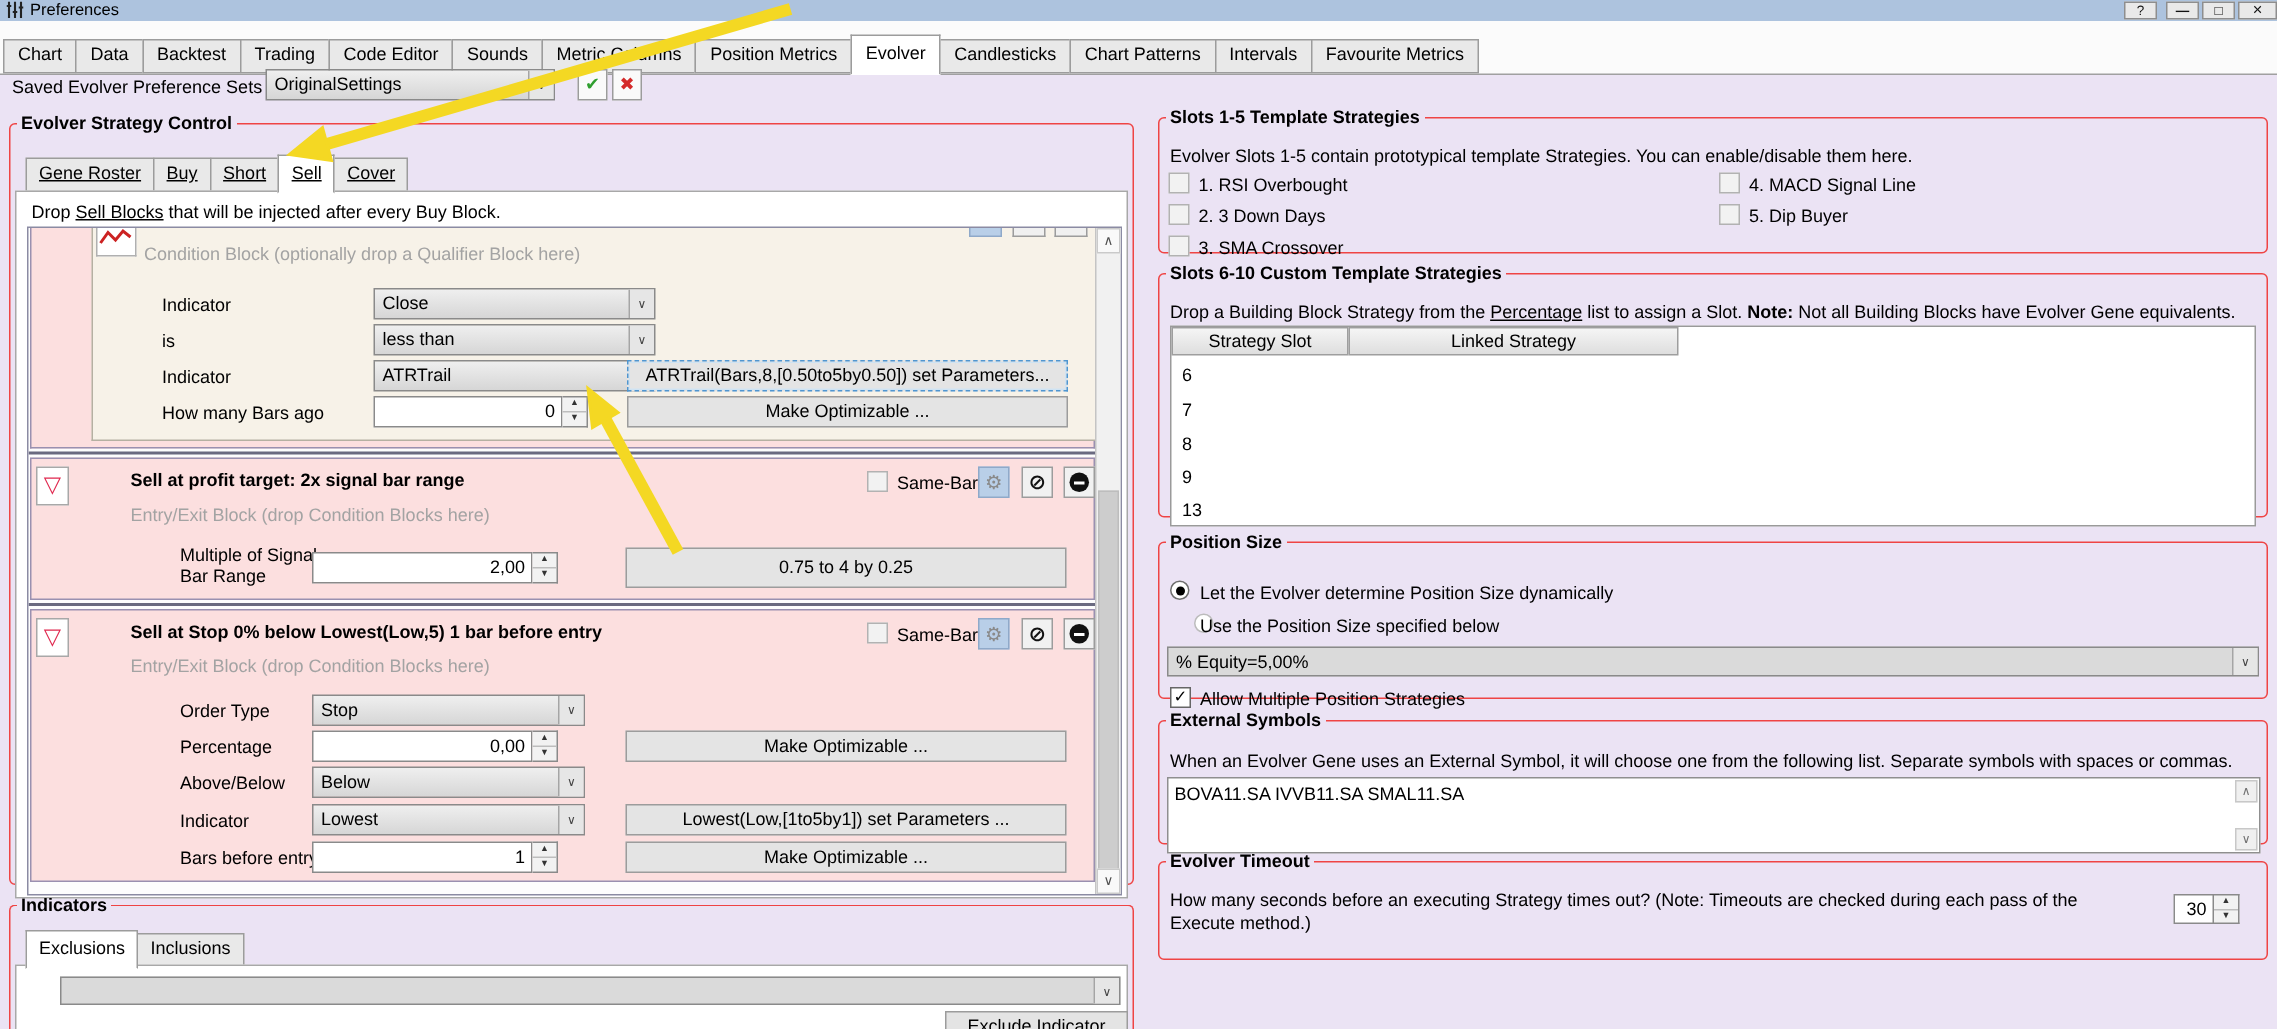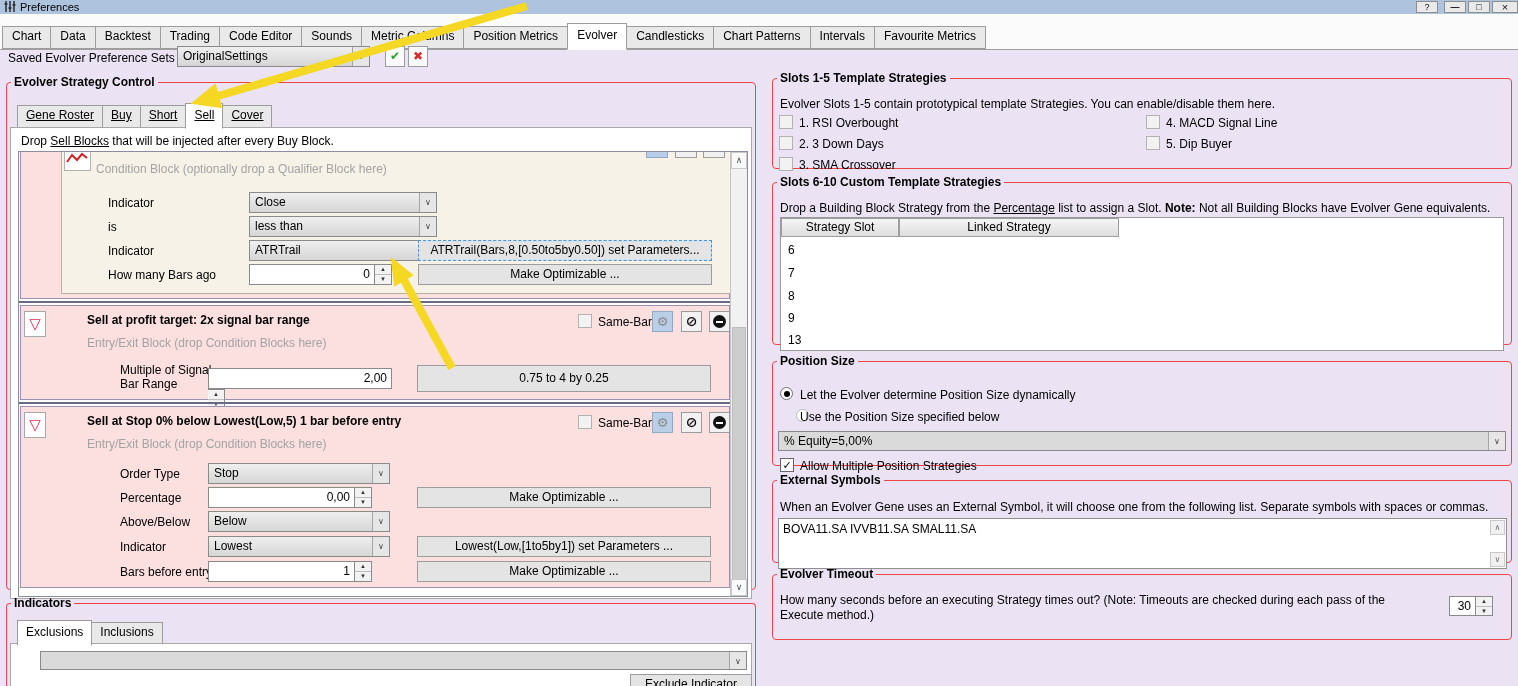--- a/index.html
+++ b/index.html
@@ -221,21 +221,21 @@
             <span class="abs selltri-box" style="left:3px;top:5px;"><span class="selltri">▽</span></span>
             <span class="abs blktitle" style="left:66px;top:7px;">Sell at profit target: 2x signal bar range</span>
             <span class="abs cbox" style="left:557px;top:8px;"></span>
             <span class="abs cblabel" style="left:577px;top:9px;">Same-Bar</span>
             <span class="abs iconbtn gear" style="left:631px;top:5px;"><span class="g">⚙</span></span>
             <span class="abs iconbtn" style="left:660px;top:5px;"><span class="no">⊘</span></span>
             <span class="abs iconbtn" style="left:688px;top:5px;"><span class="minus-circle"></span></span>
             <span class="abs hint" style="left:66px;top:30px;">Entry/Exit Block (drop Condition Blocks here)</span>
 
             <span class="abs" style="left:99px;top:57px;width:112px;white-space:normal;line-height:14px;">Multiple of Signal Bar Range</span>
-            <div class="abs spin" style="left:187px;top:62px;width:184px;flex-direction:column;">
+            <div class="abs spin" style="left:187px;top:62px;width:164px;">
               <span class="sfield">2,00</span>
               <span class="sbtns">
                   <span>▲</span>
                   <span>▼</span>
                 </span>
             </div>
             <span class="abs btn tall" style="left:396px;top:59px;width:294px;">0.75 to 4 by 0.25</span>
           </div>
 
           <div class="abs" style="left:0;top:250px;width:712px;height:2px;background:#6a6a80;"></div>

